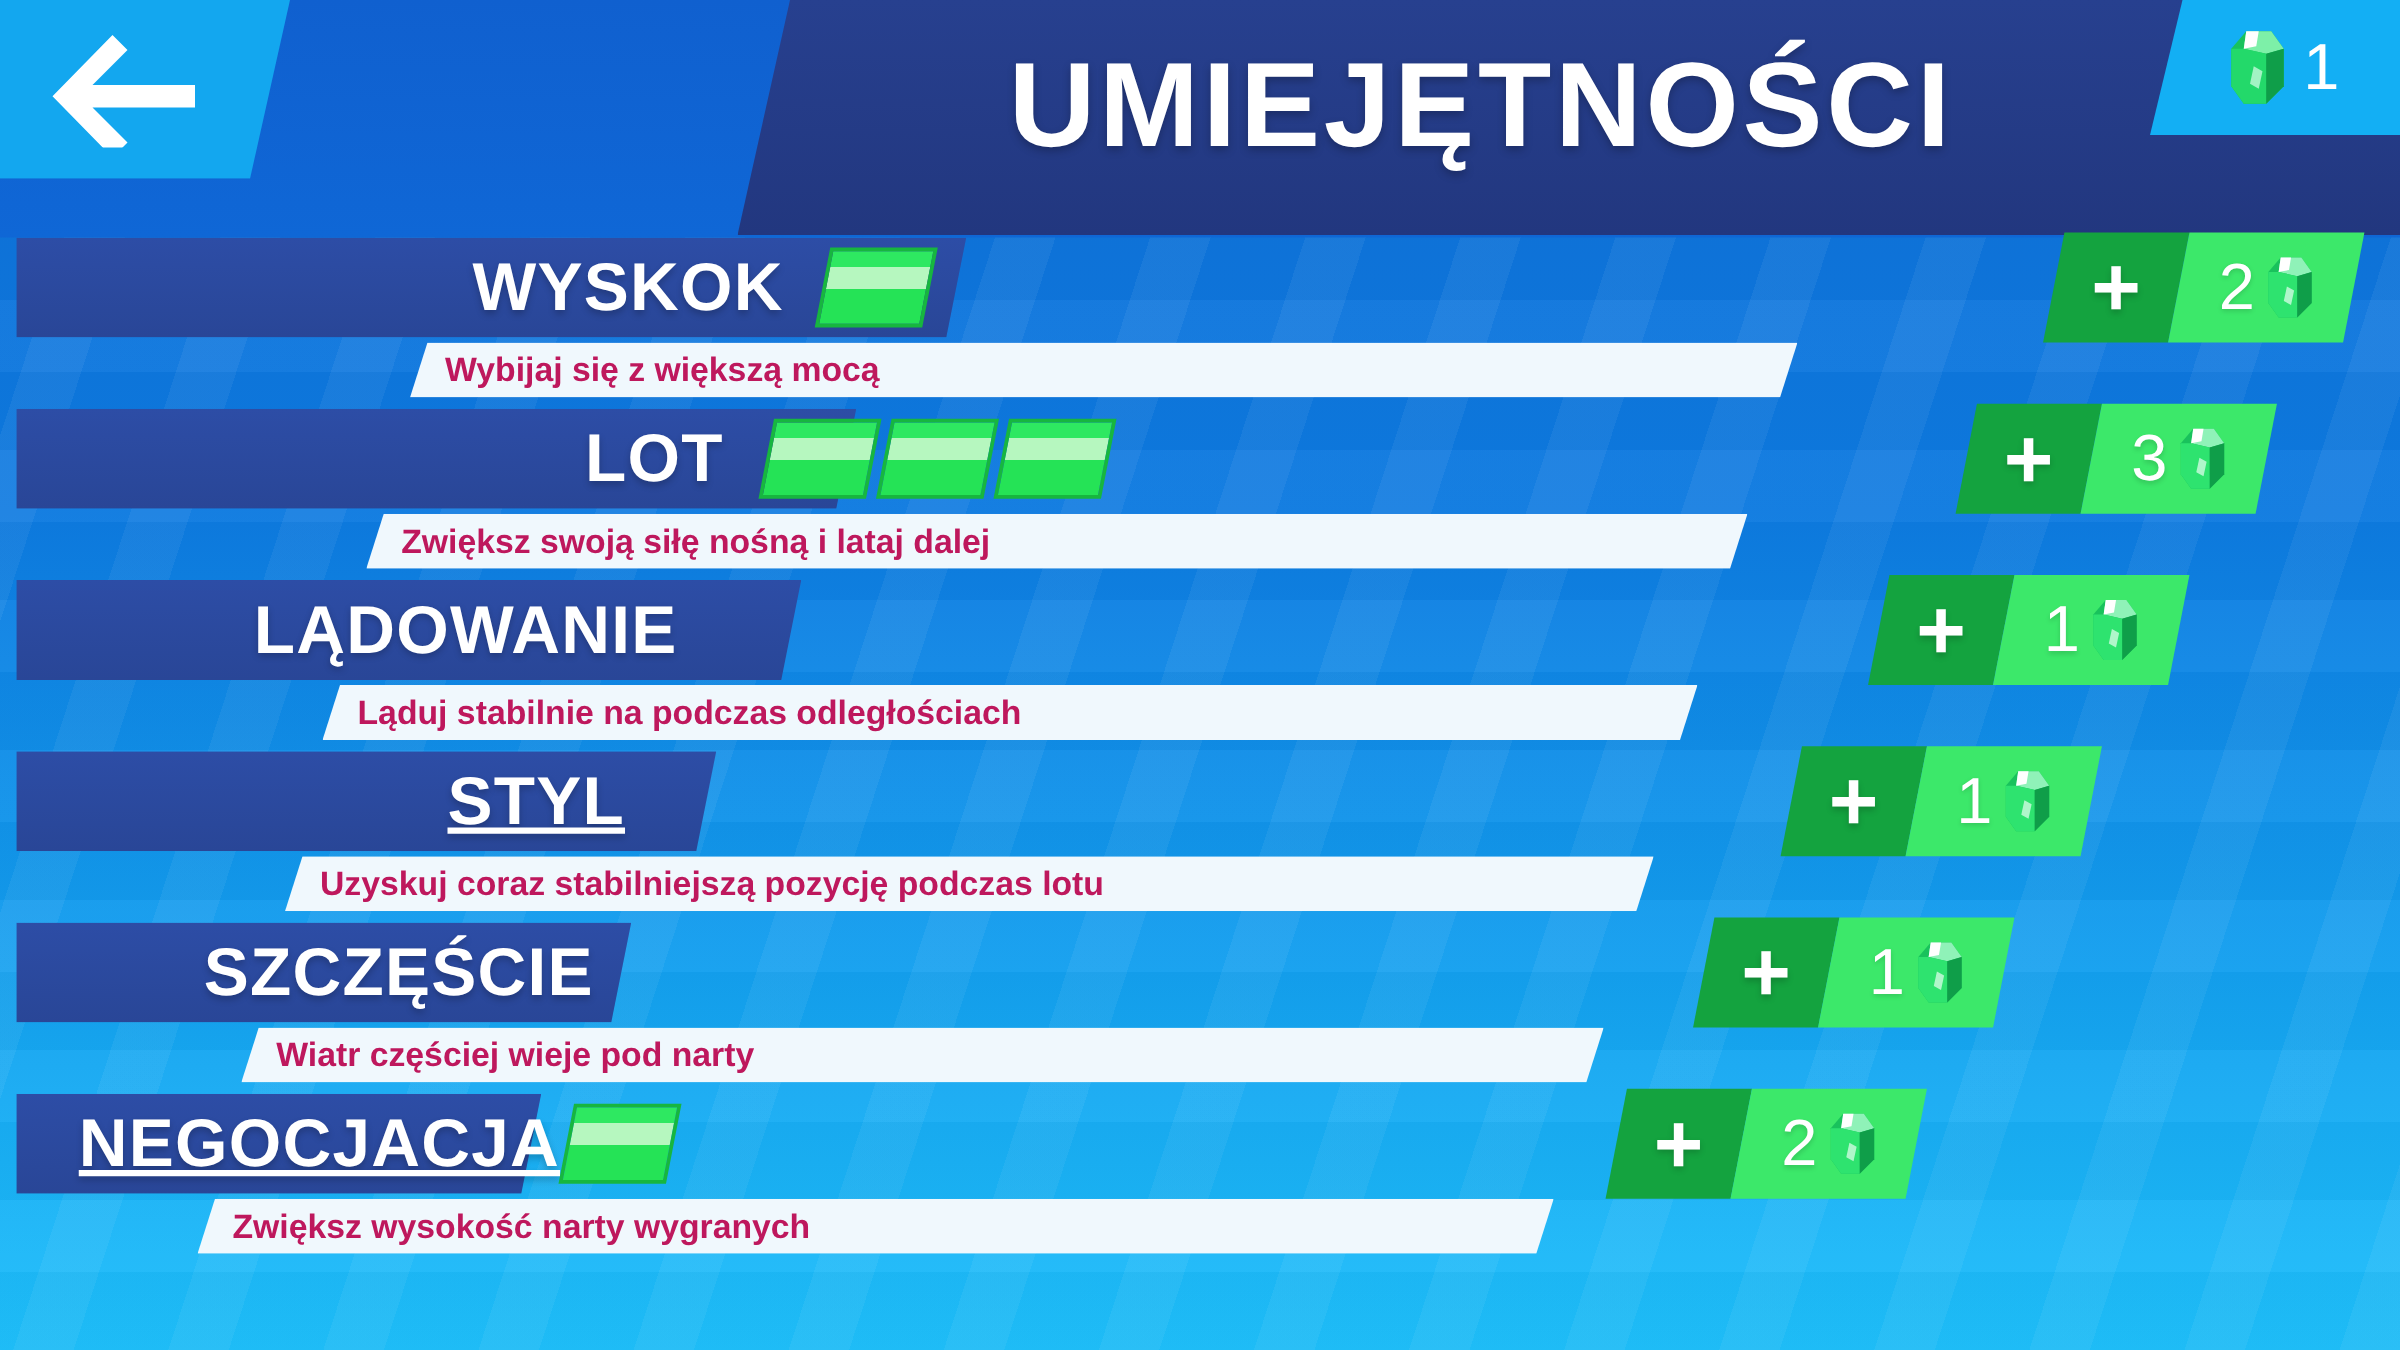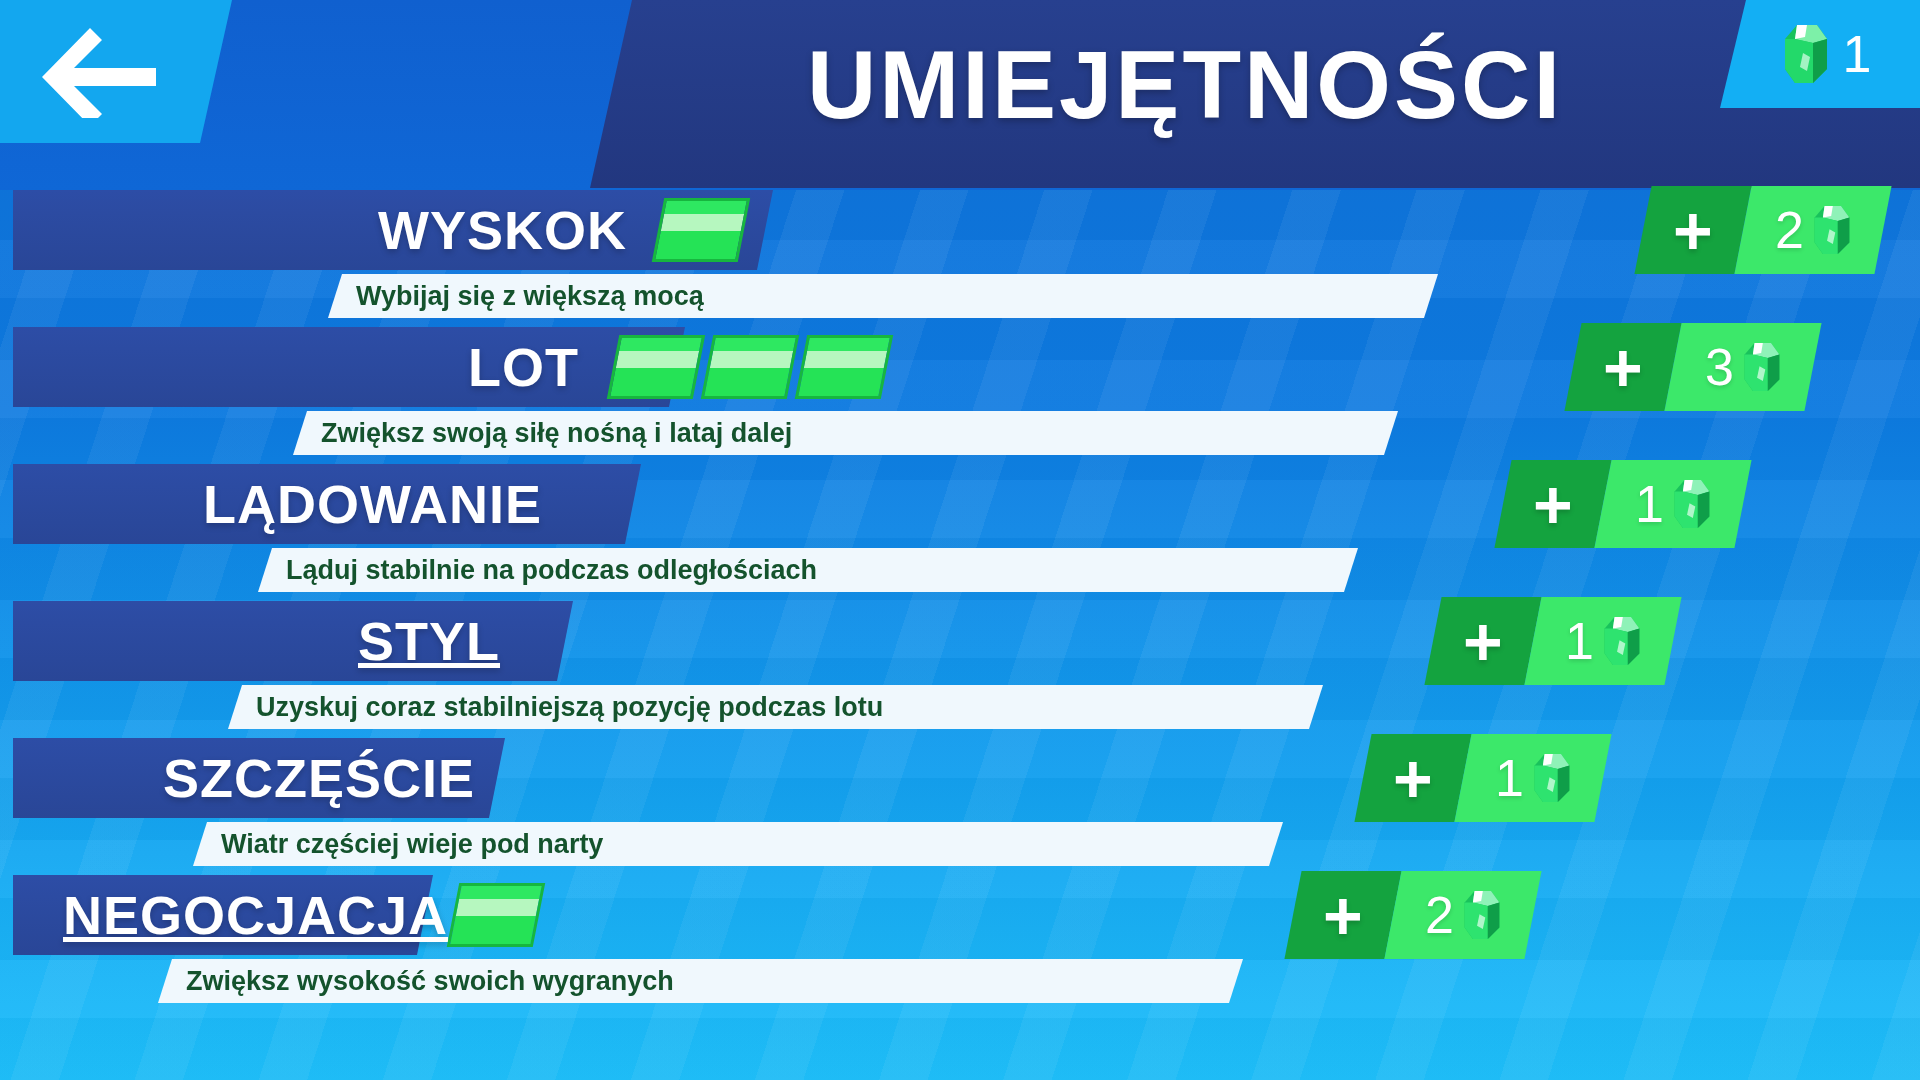--- a/index.html
+++ b/index.html
@@ -94,21 +94,21 @@
     border:3px solid #17b63f;
     transform:skewX(-11deg);
   }
 
   .desc-band{
     position:absolute; top:84px; height:44px;
     background:#f0f8fd;
   }
   .desc-text{
     position:absolute; top:84px; height:44px; display:flex; align-items:center;
-    color:#14532d; font-size:27px; font-weight:bold; white-space:nowrap;
+    color:#be185d; font-size:27px; font-weight:bold; white-space:nowrap;
   }
 
   .upgrade-button{
     position:absolute; top:-4px; height:88px;
     display:flex; cursor:pointer;
     transform:skewX(-11deg);
   }
   .up-plus{
     width:100px; background:#14a33f;
     display:flex; align-items:center; justify-content:center;
@@ -287,21 +287,21 @@
         </div>
       </div>
     </div>
     <div class="row" style="top: 685px;">
       <div class="name-band" style="left: 0px; width: 420px; clip-path: polygon(0px 0px, 420px 0px, 404px 80px, 0px 80px);"></div>
       <div class="name-text" style="left: 50px; text-decoration: underline;">NEGOCJACJA</div>
       <div class="pips" style="left: 440px;">
         <div class="pip"></div>
       </div>
       <div class="desc-band" style="left: 145px; width: 1085px; clip-path: polygon(14px 0px, 1085px 0px, 1071px 44px, 0px 44px);"></div>
-      <div class="desc-text" style="left: 173px;">Zwiększ wysokość swoich wygranych</div>
+      <div class="desc-text" style="left: 173px;">Zwiększ wysokość narty wygranych</div>
       <div class="upgrade-button" style="left: 1280px;">
         <div class="up-plus">
           <span>+</span>
         </div>
         <div class="up-cost">
           <span class="cost-num">2</span>
           <span class="gem-wrap">
   <svg width="38" height="52" viewBox="0 0 46 62">
     <polygon points="14,2 34,2 44,16 44,46 30,60 12,60 2,46 2,16" fill="#19c25c"></polygon>
     <polygon points="14,2 34,2 44,16 30,20 12,16" fill="#8ff2b8"></polygon>

